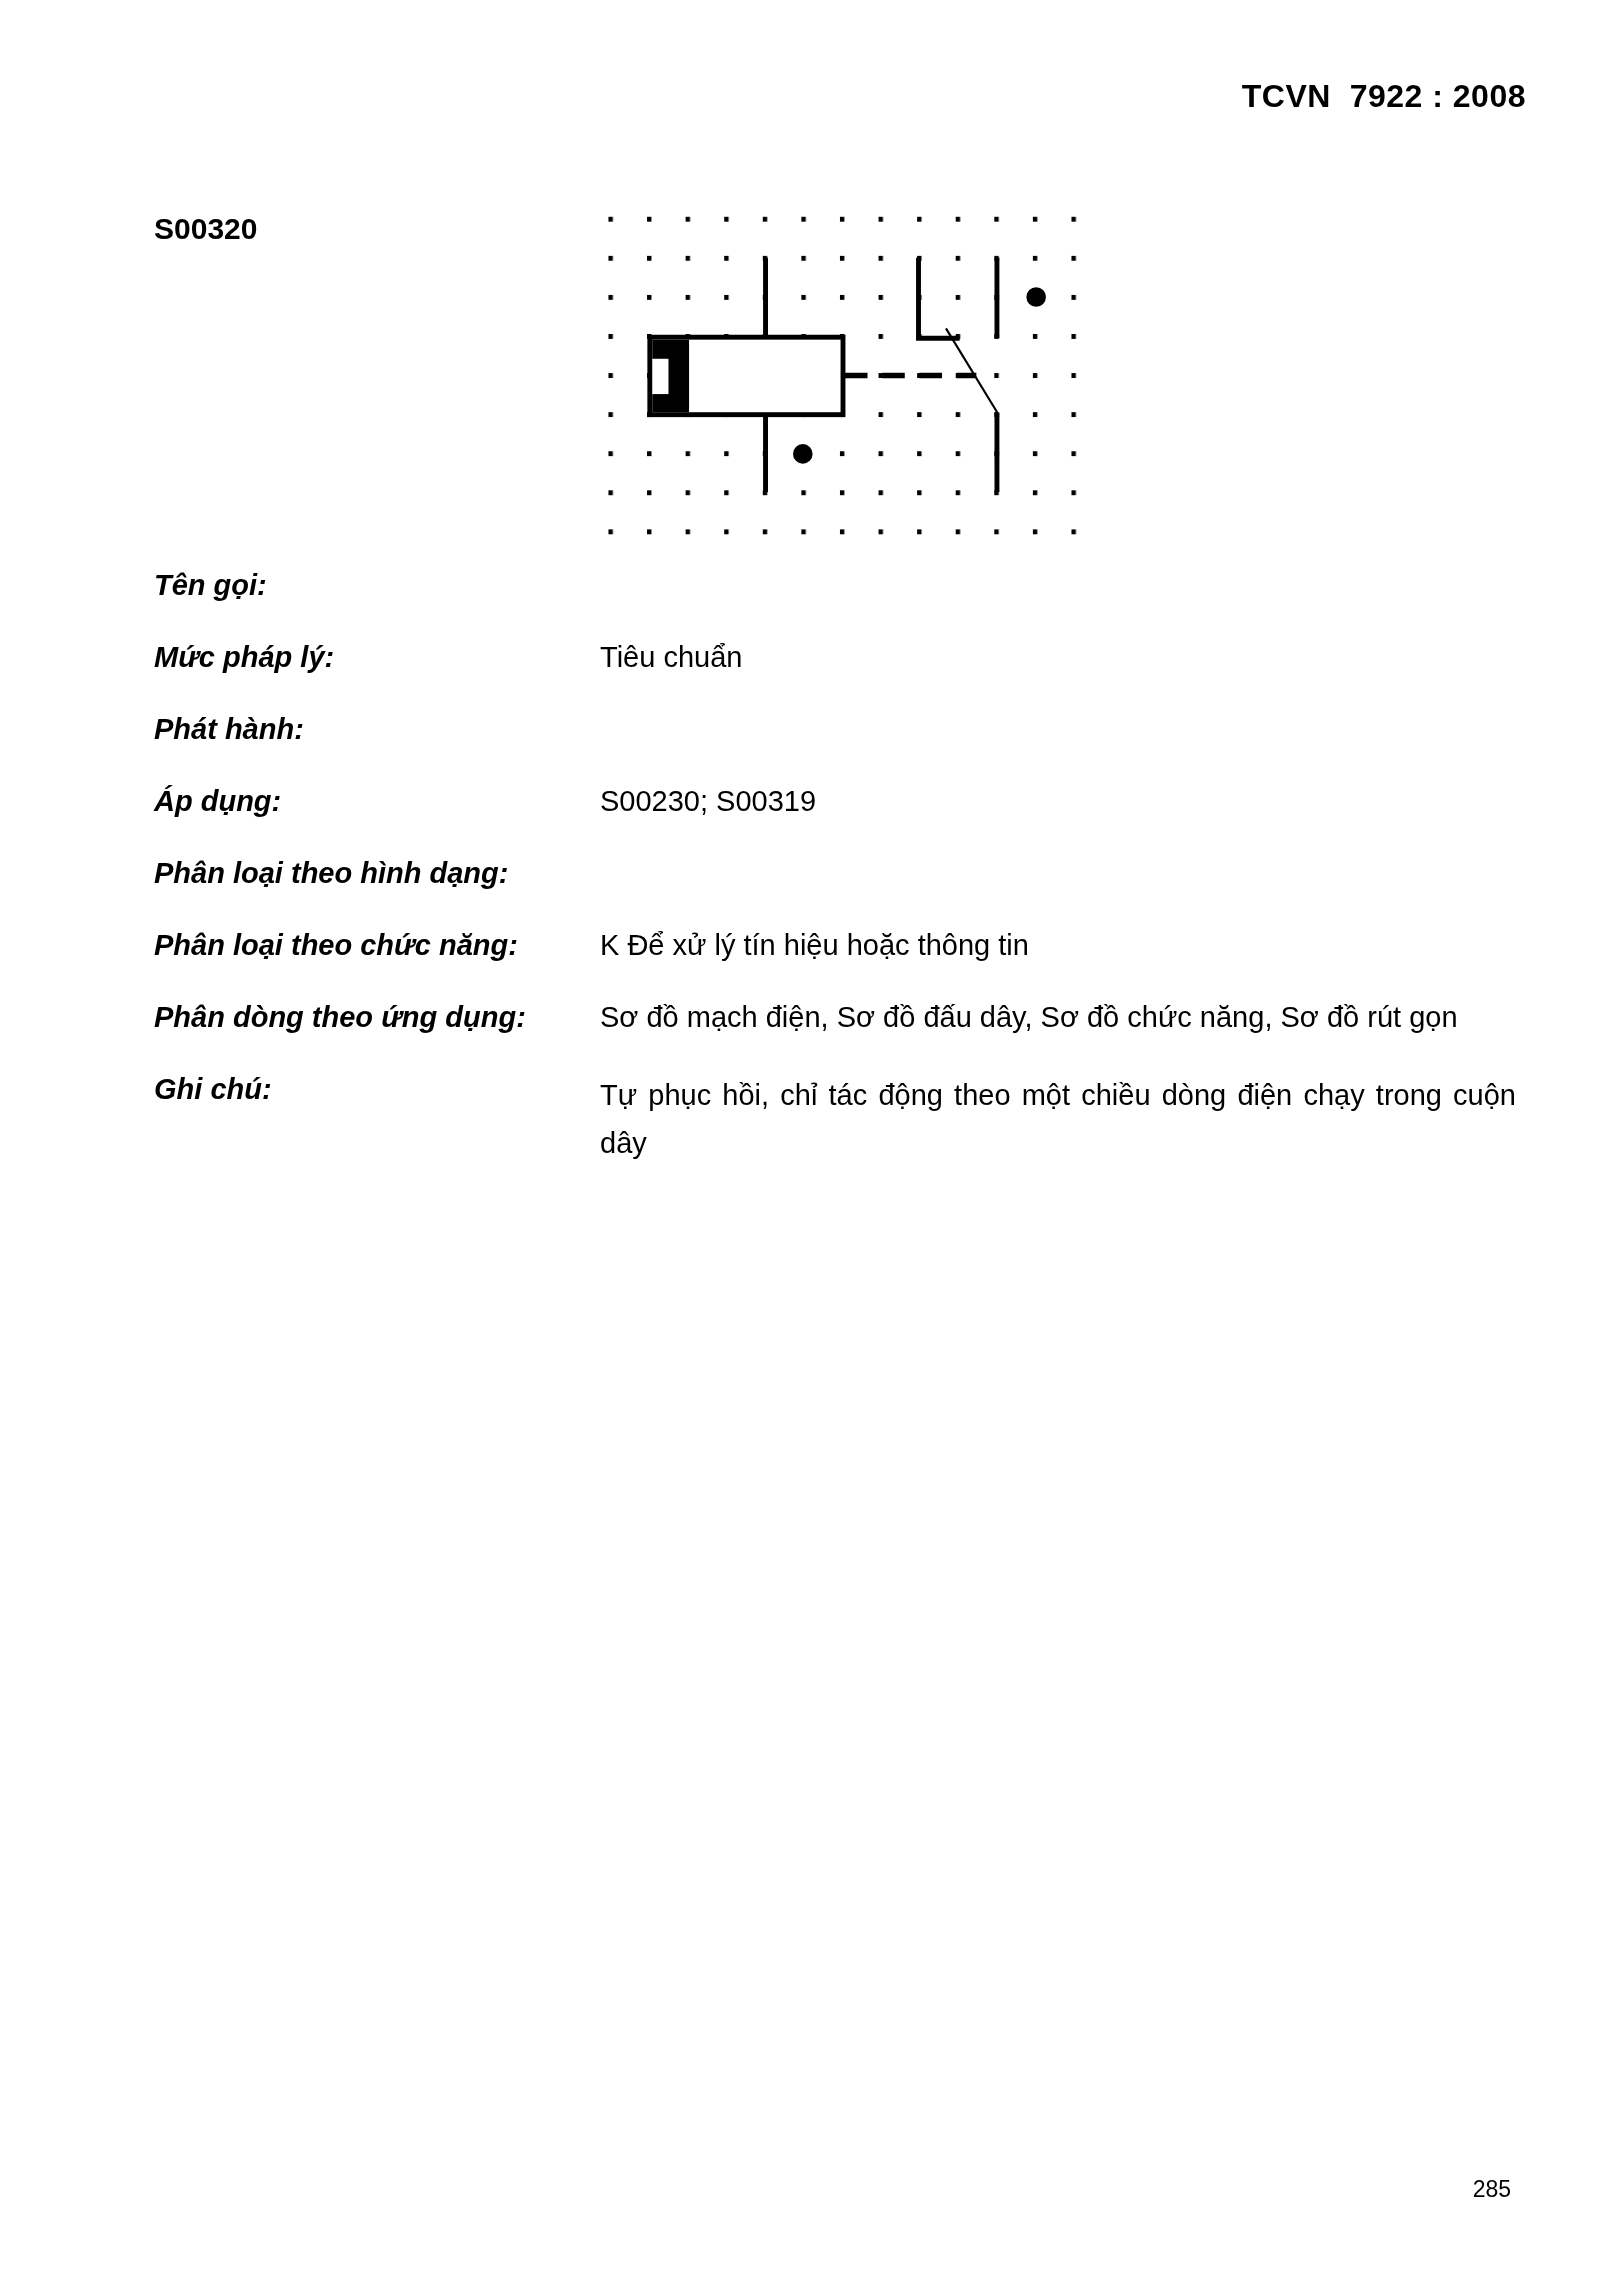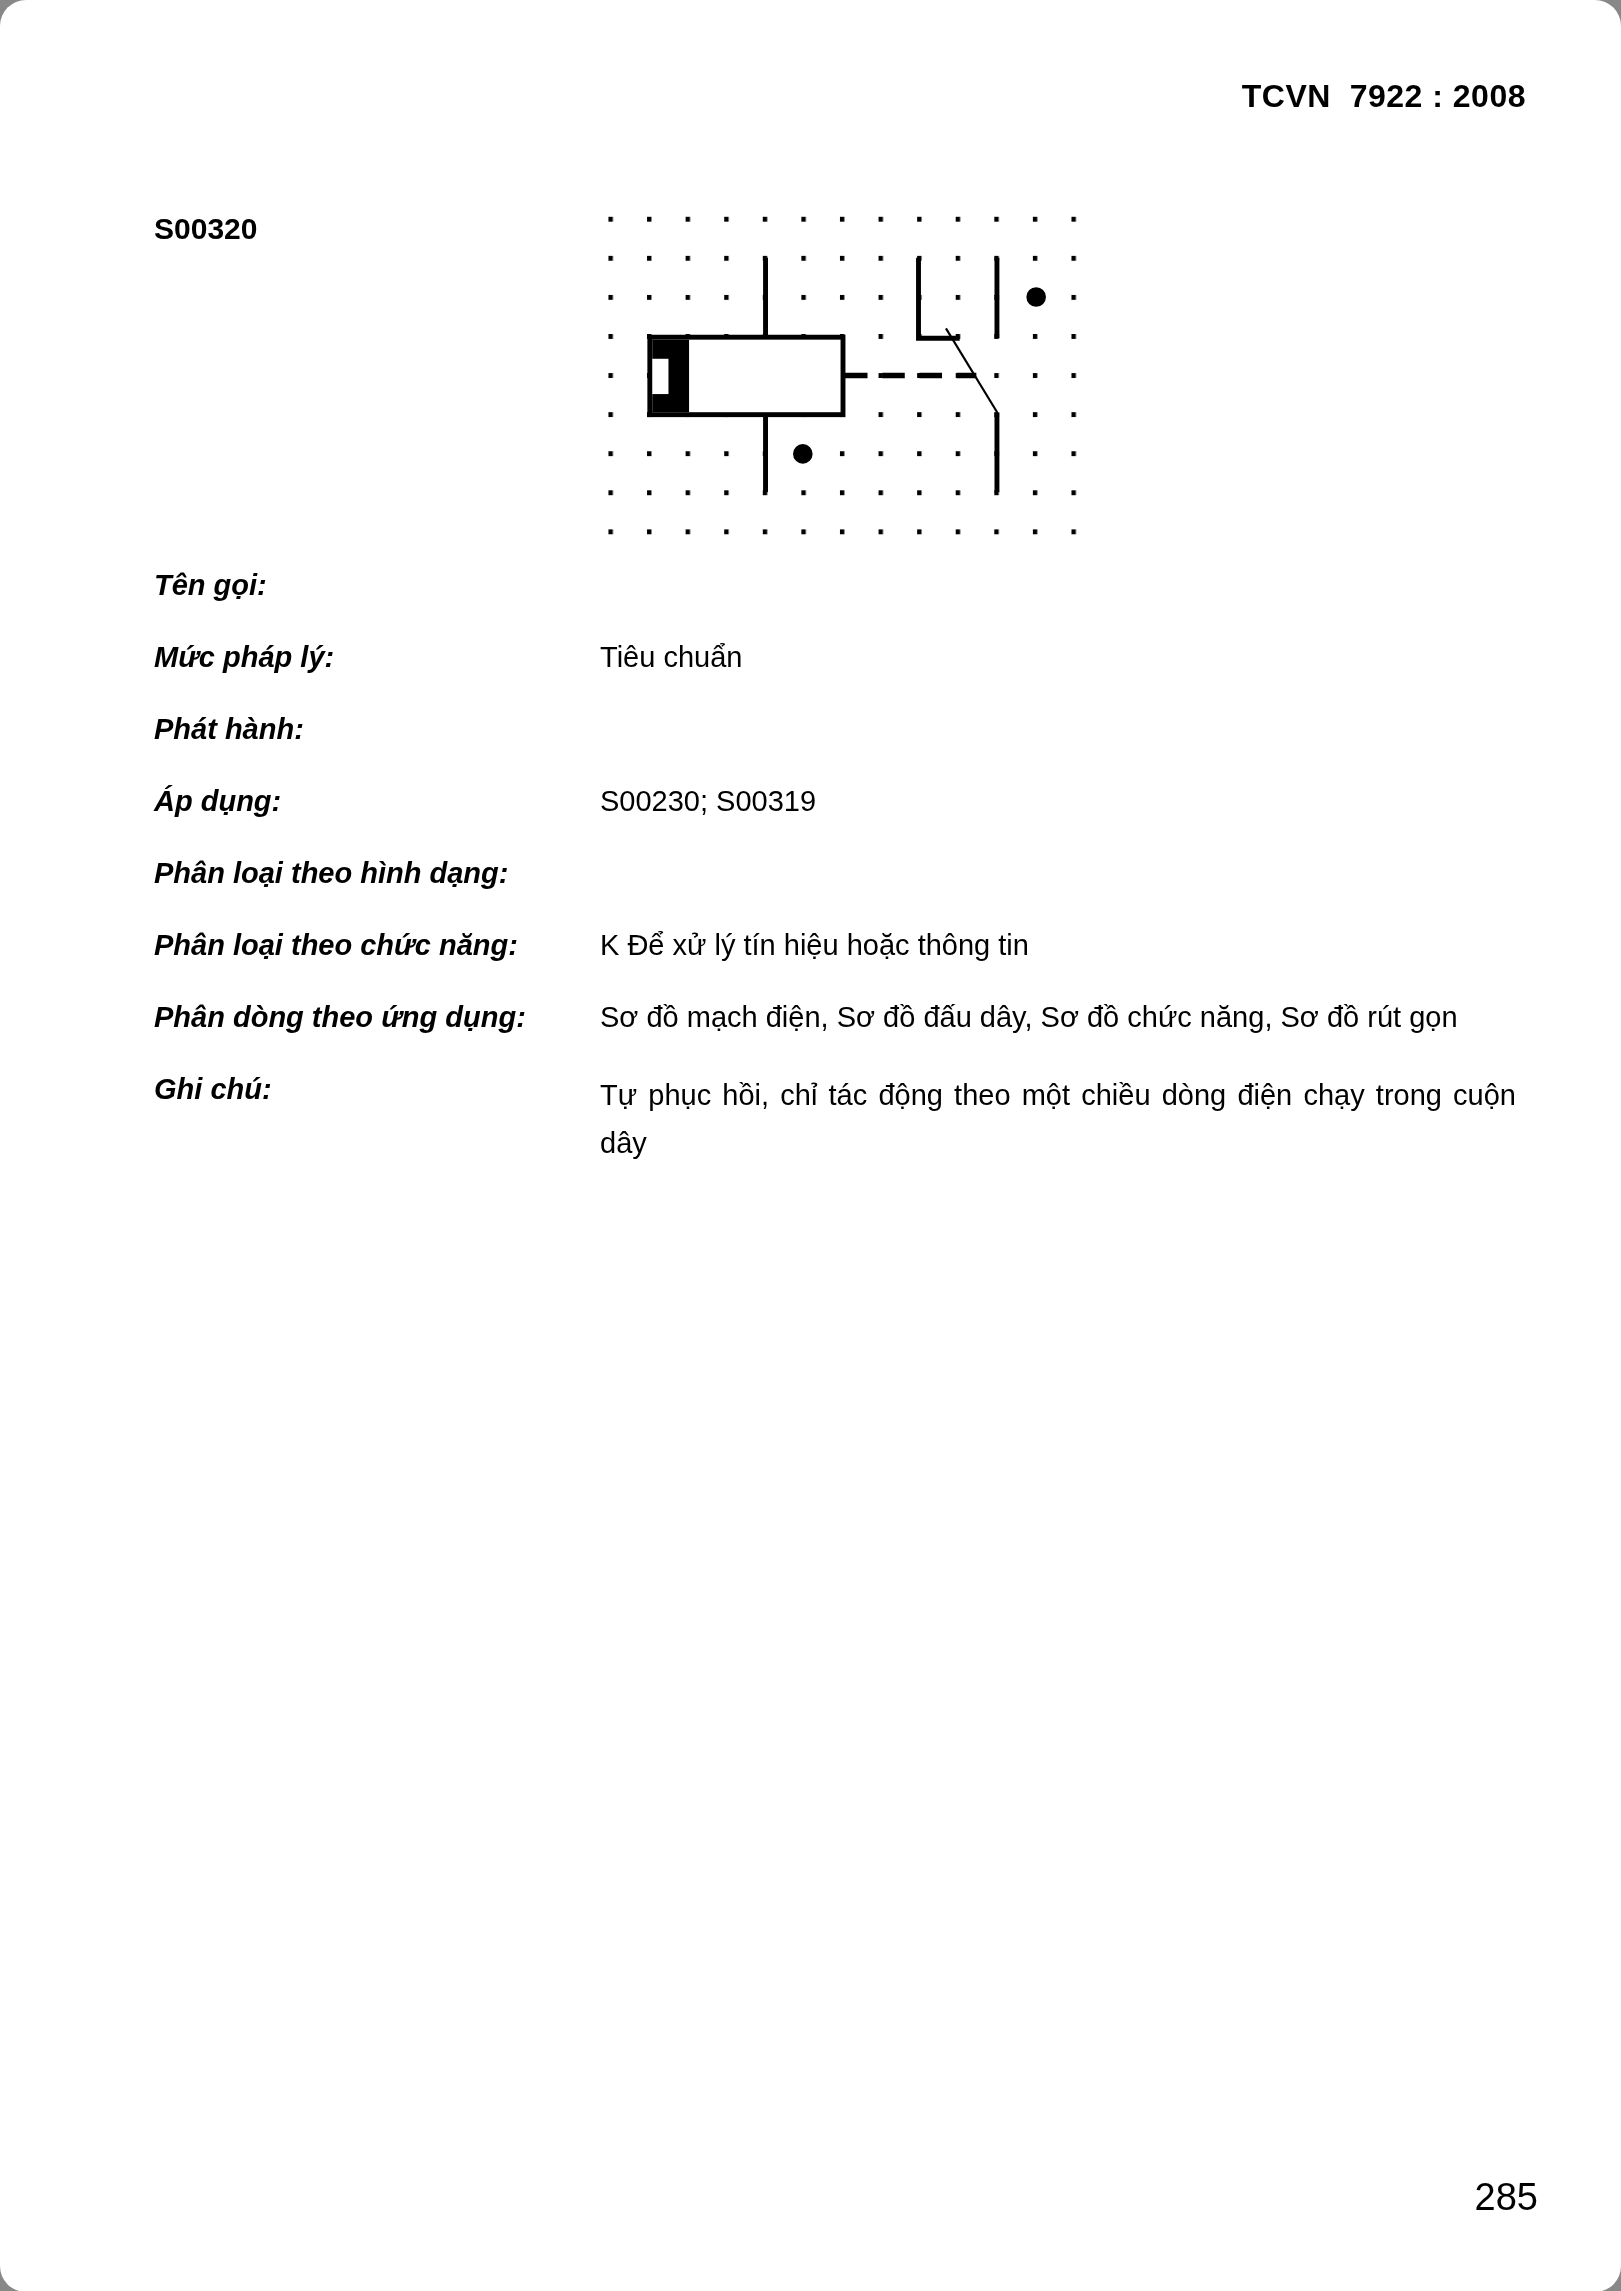--- a/index.html
+++ b/index.html
@@ -5,21 +5,20 @@
   * { margin: 0; padding: 0; box-sizing: border-box; }
   html, body { background: #888; }
   .page {
     position: relative;
     width: 1621px;
     height: 2292px;
     background: #ffffff;
     font-family: "Liberation Sans", "DejaVu Sans", sans-serif;
     color: #000000;
     overflow: hidden;
-    border-radius: 26px;
   }
   .header {
     position: absolute;
     top: 78px;
     right: 95px;
     font-size: 32px;
     font-weight: bold;
     letter-spacing: 0.5px;
     white-space: pre;
   }
@@ -59,22 +58,22 @@
     flex: 1 1 auto;
     max-width: 916px;
   }
   .info-row.note .info-value {
     line-height: 48px;
     text-align: justify;
   }
   .page-number {
     position: absolute;
     top: 2176px;
-    right: 83px;
-    font-size: 38px;
+    right: 110px;
+    font-size: 23px;
   }
 </style>
 </head>
 <body>
 
 <div class="page">
 
   <div class="header">TCVN  7922 : 2008</div>
 
   <div class="symbol-code">S00320</div>

